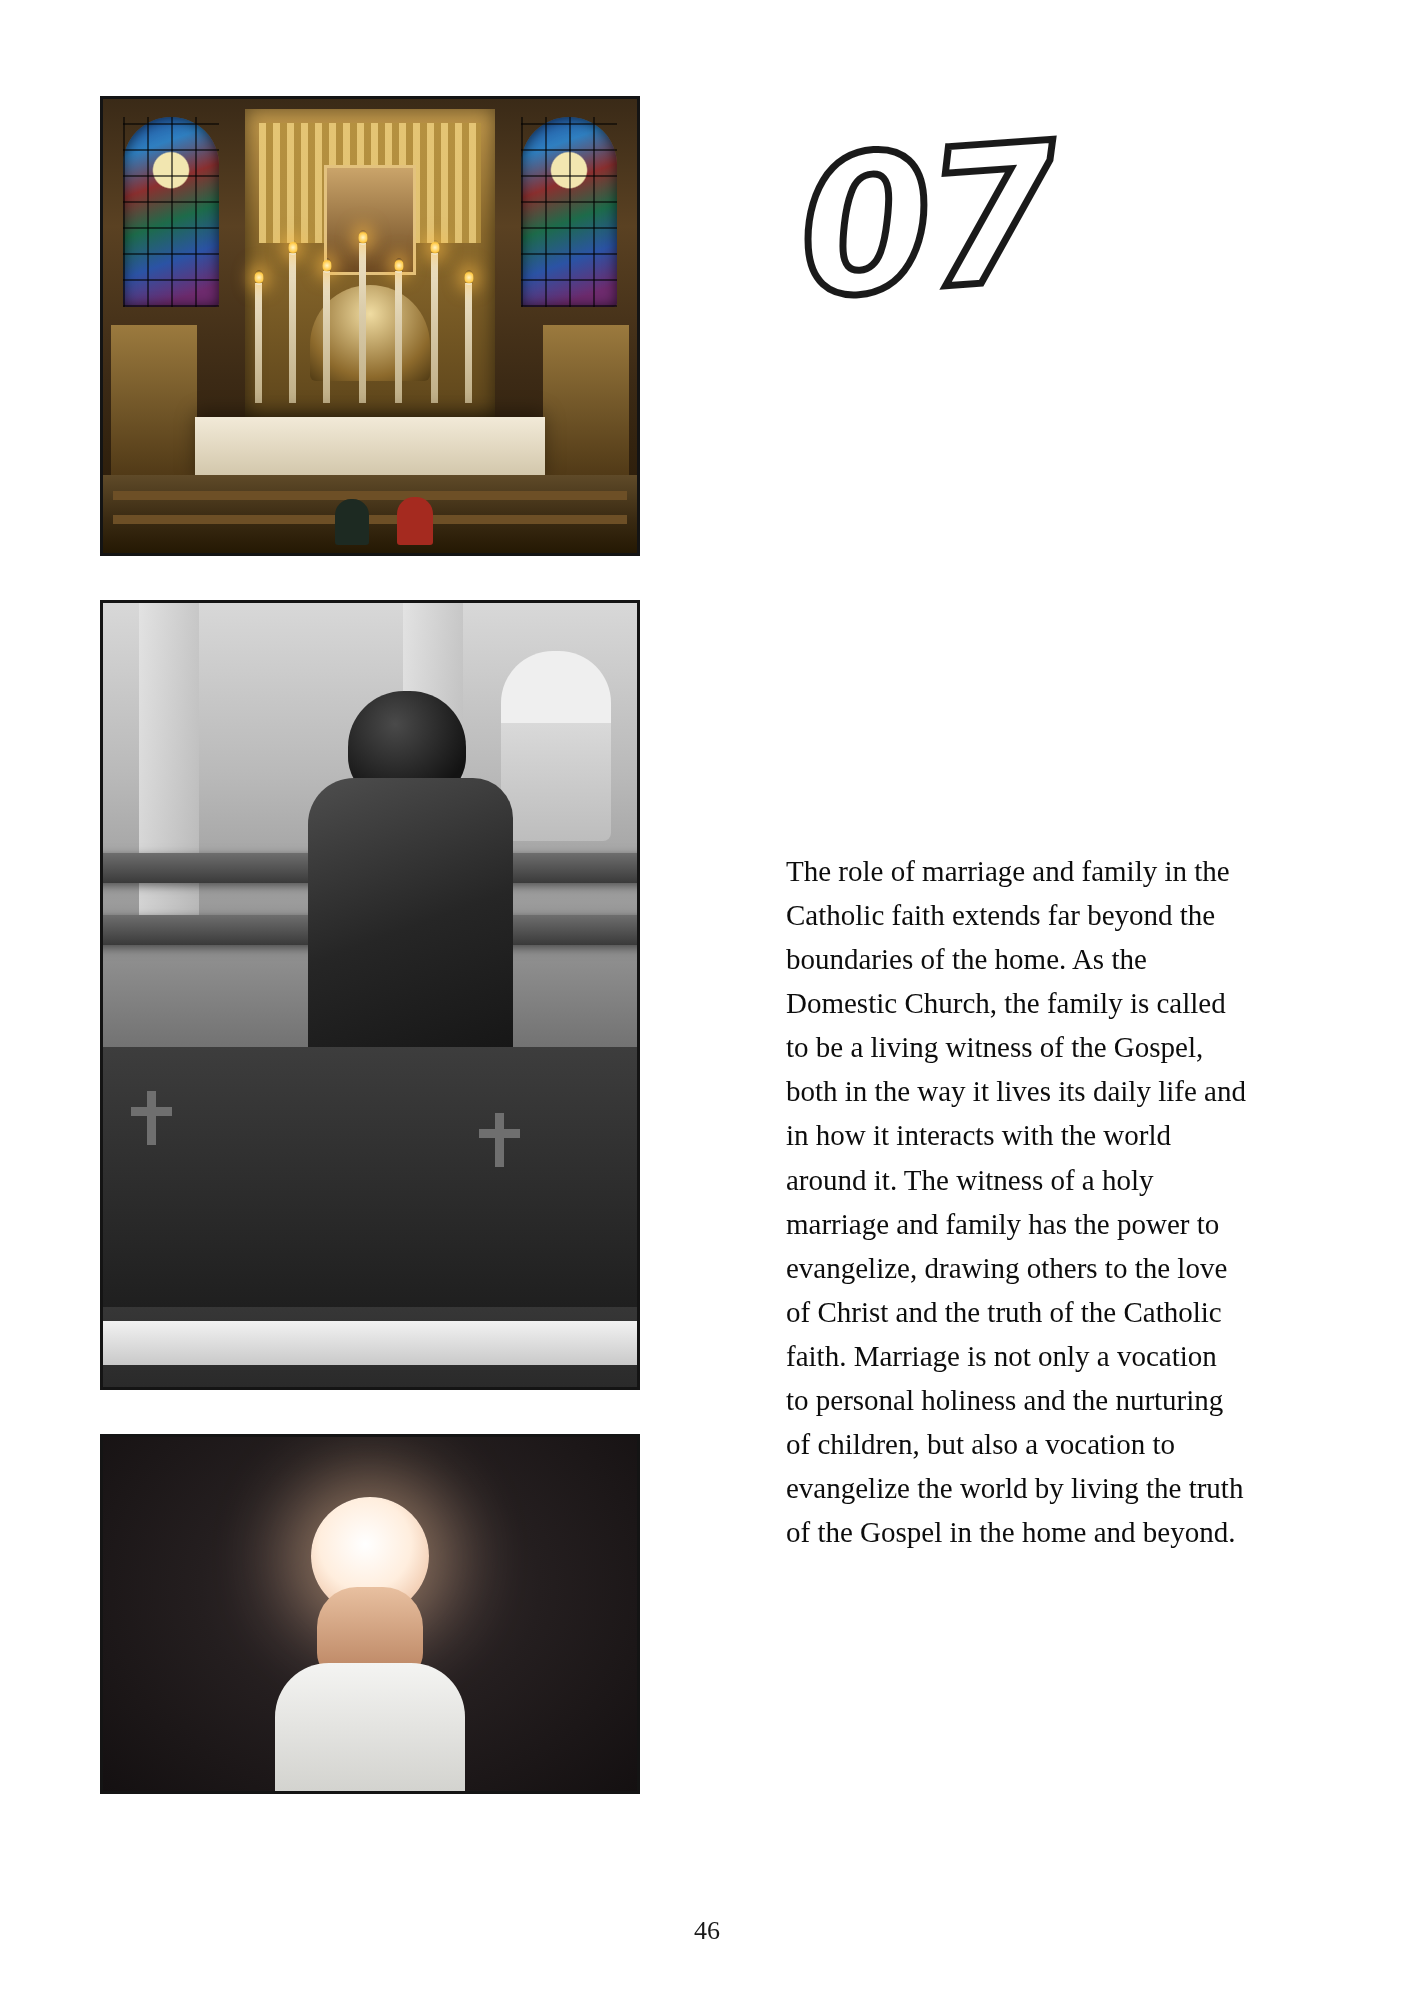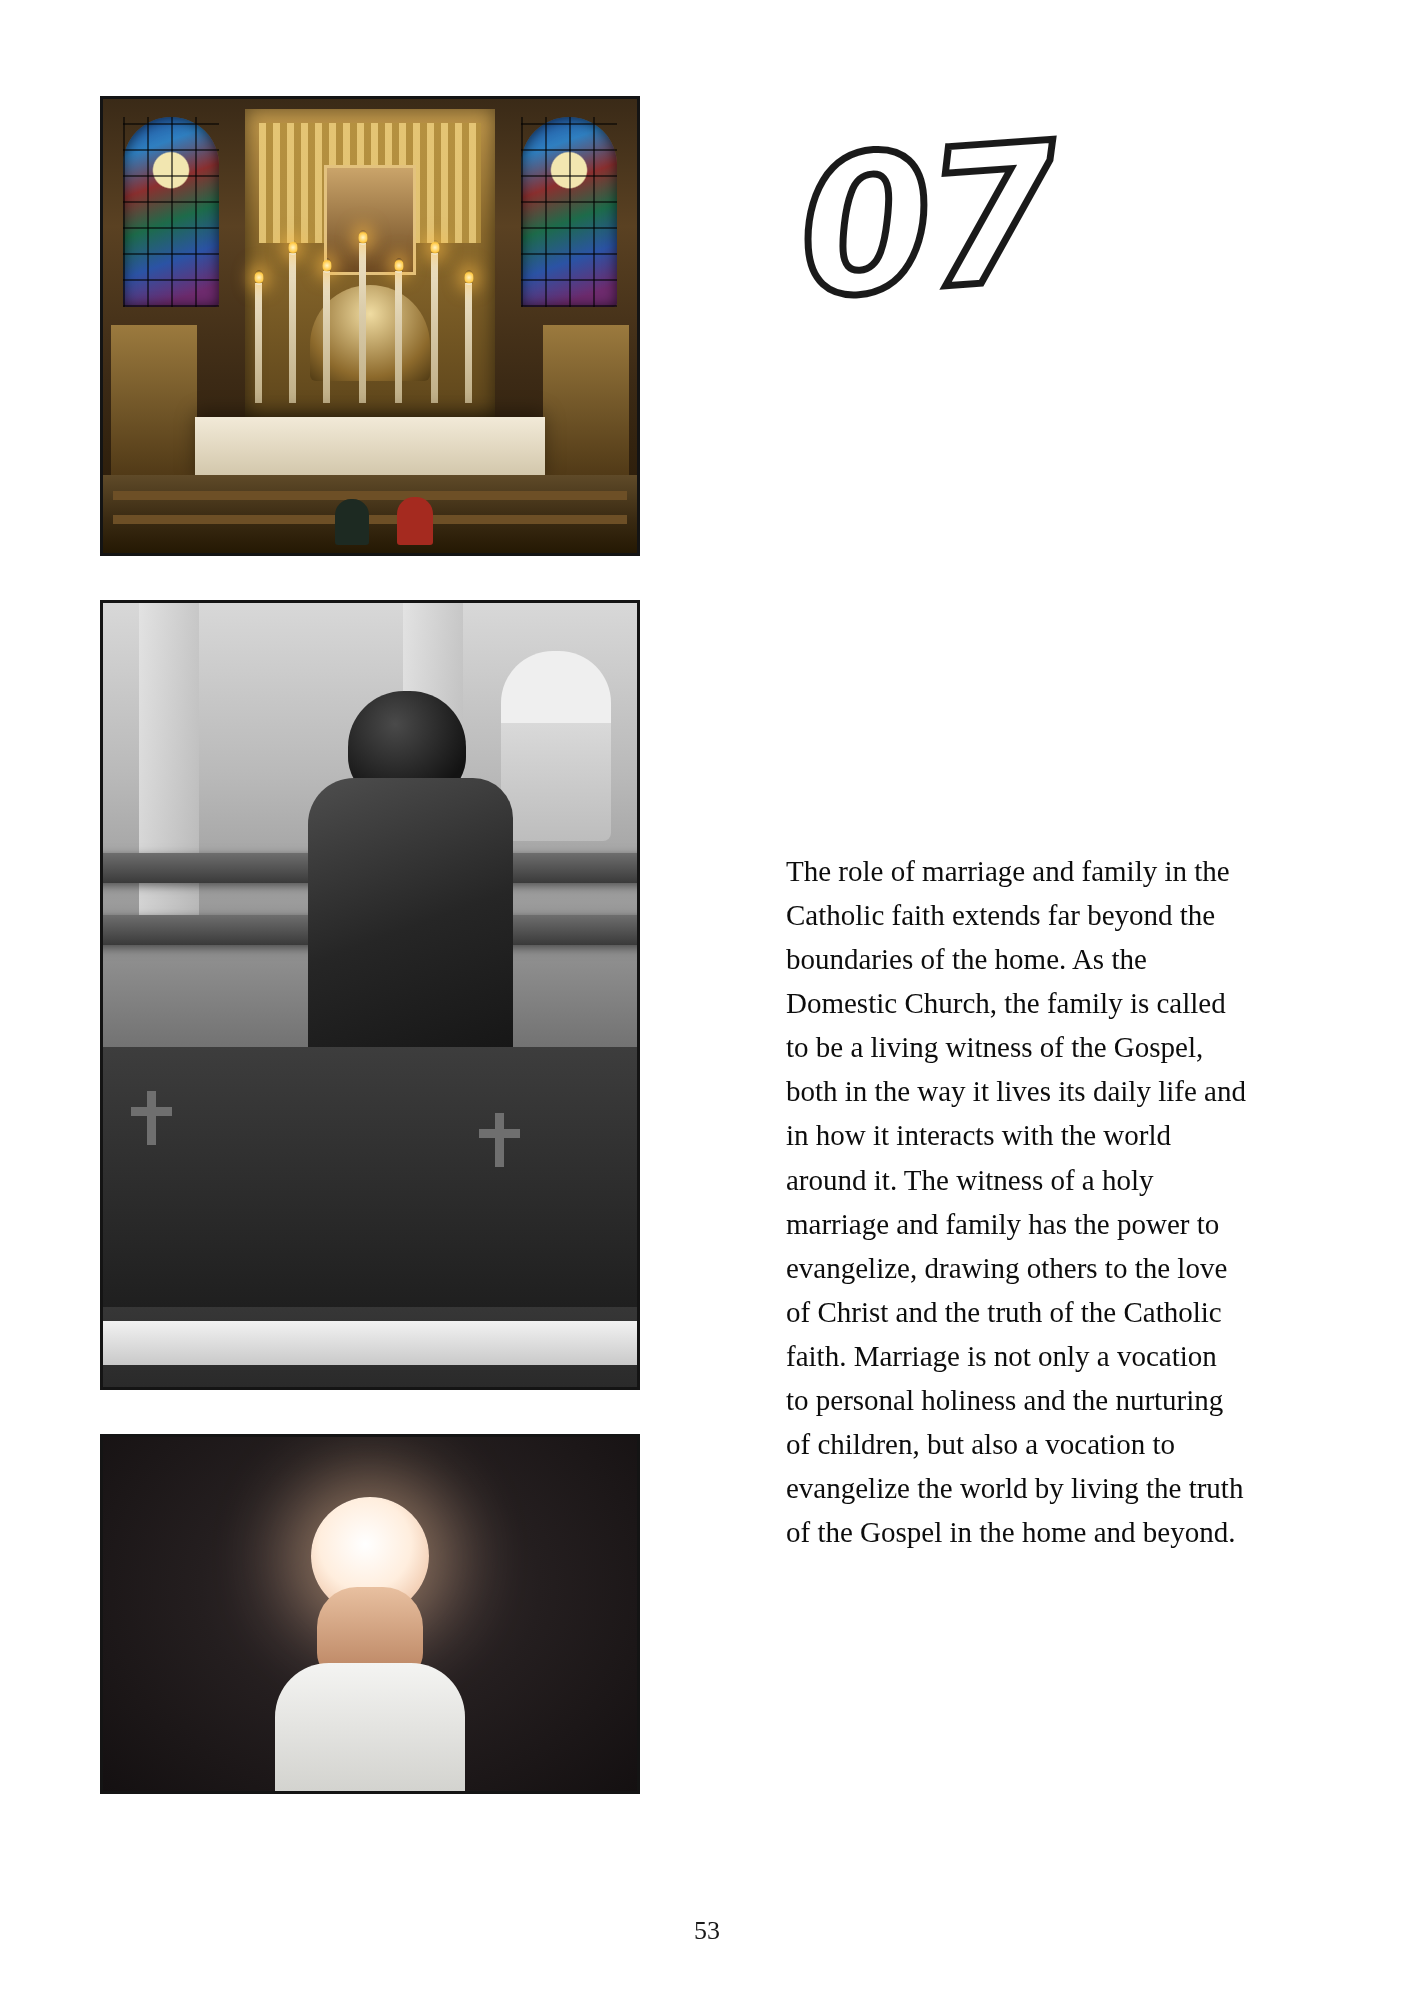--- a/index.html
+++ b/index.html
@@ -383,15 +383,15 @@
     <div class="host-disc"></div>
     <div class="host-hands"></div>
     <div class="host-sleeve"></div>
   </div>
 
   <div class="chapter-number">07</div>
 
 
   <p class="body-text">The role of marriage and family in the Catholic faith extends far beyond the boundaries of the home. As the Domestic Church, the family is called to be a living witness of the Gospel, both in the way it lives its daily life and in how it interacts with the world around it. The witness of a holy marriage and family has the power to evangelize, drawing others to the love of Christ and the truth of the Catholic faith. Marriage is not only a vocation to personal holiness and the nurturing of children, but also a vocation to evangelize the world by living the truth of the Gospel in the home and beyond.</p>
 
-  <div class="page-number">53</div>
+  <div class="page-number">46</div>
 
 </div>
 
 </body></html>

